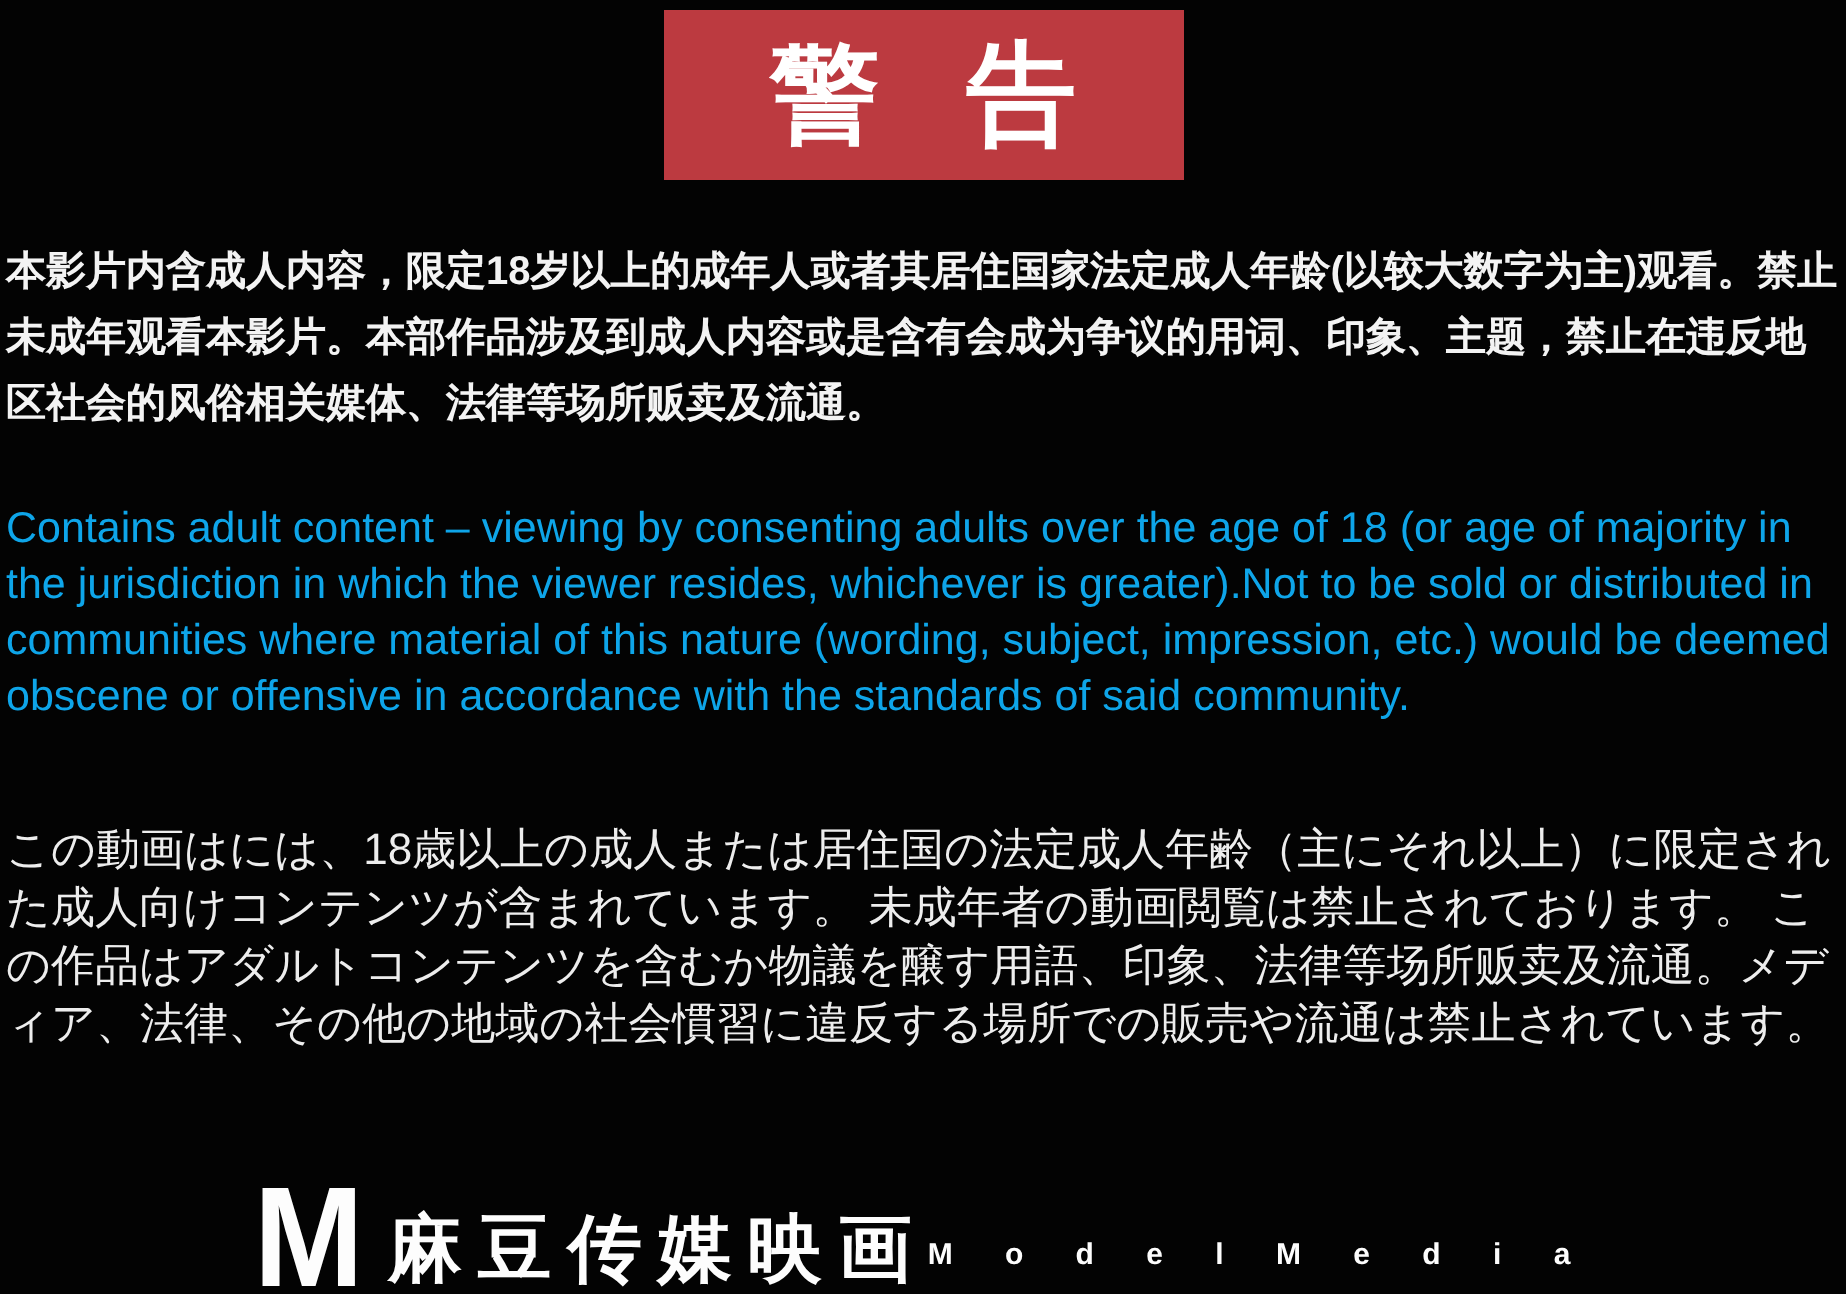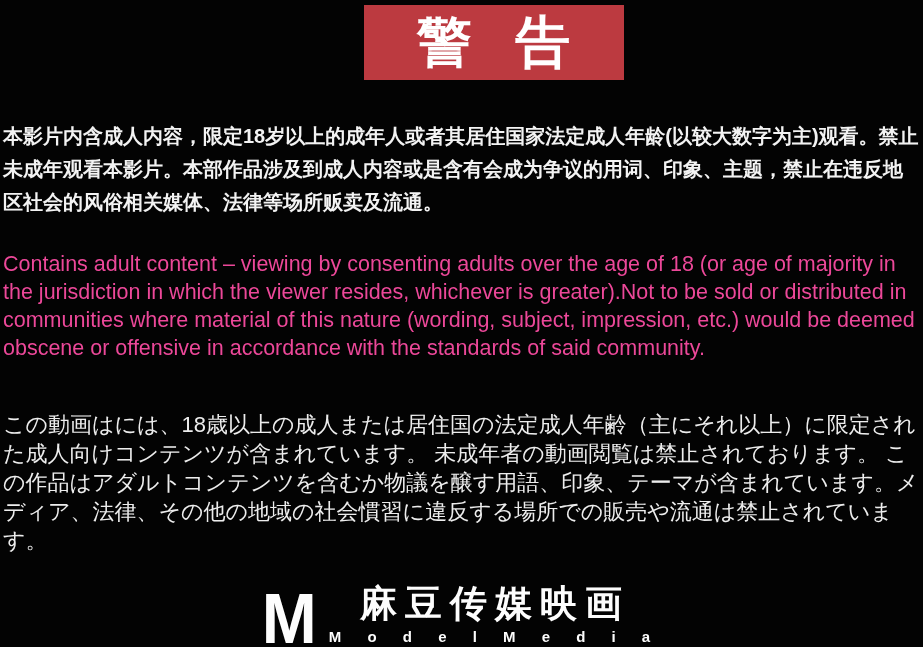--- a/index.html
+++ b/index.html
@@ -13,26 +13,25 @@
     position: relative;
     overflow: hidden;
     font-family: "Liberation Sans", "DejaVu Sans", sans-serif;
   }
   .banner {
     position: absolute;
     top: 5px;
     left: 50%;
     transform: translateX(-50%);
     width: 260px;
-    height: 75px;
+    height: 85px;
     background: #bc3a40;
     display: flex;
     align-items: center;
     justify-content: center;
-    margin-left: 32px;
   }
   .banner-title {
     color: #ffffff;
     font-size: 55px;
     font-weight: bold;
     letter-spacing: 14px;
     padding-left: 14px; 
     white-space: nowrap;
   }
   .para {
@@ -48,21 +47,21 @@
     font-weight: bold;
     line-height: 33px;
     color: #f3f3f3;
   }
   .para-en {
     top: 228px;
     right: 0;
     font-size: 21.5px;
     font-weight: 400;
     line-height: 28px;
-    color: #ec4899;
+    color: #0ea5e9;
   }
   .para-jp {
     top: 388px;
     right: 2px;
     font-size: 22px;
     font-weight: 400;
     line-height: 29px;
     color: #ededed;
   }
   .logo {
@@ -76,21 +75,21 @@
   }
   .logo-m {
     color: #fdfdfd;
     font-size: 66px;
     font-weight: bold;
     line-height: 0.82;
     transform: scaleY(1.08);
   }
   .logo-right {
     display: flex;
-    flex-direction: column;
+    flex-direction: row;
     align-items: center;
   }
   .logo-cn {
     color: #fdfdfd;
     font-size: 37px;
     font-weight: bold;
     letter-spacing: 8px;
     white-space: nowrap;
     line-height: 1.05;
   }
@@ -107,21 +106,21 @@
 <body>
 
 <div class="banner">
   <span class="banner-title">警 告</span>
 </div>
 
 <p class="para para-cn">本影片内含成人内容，限定18岁以上的成年人或者其居住国家法定成人年龄(以较大数字为主)观看。禁止未成年观看本影片。本部作品涉及到成人内容或是含有会成为争议的用词、印象、主题，禁止在违反地区社会的风俗相关媒体、法律等场所贩卖及流通。</p>
 
 <p class="para para-en">Contains adult content – viewing by consenting adults over the age of 18 (or age of majority in the jurisdiction in which the viewer resides, whichever is greater).Not to be sold or distributed in communities where material of this nature (wording, subject, impression, etc.) would be deemed obscene or offensive in accordance with the standards of said community.</p>
 
-<p class="para para-jp">この動画はには、18歳以上の成人または居住国の法定成人年齢（主にそれ以上）に限定された成人向けコンテンツが含まれています。 未成年者の動画閲覧は禁止されております。 この作品はアダルトコンテンツを含むか物議を醸す用語、印象、テーマが含まれています。メディア、法律、その他の地域の社会慣習に違反する場所での販売や流通は禁止されています。</p>
+<p class="para para-jp">この動画はには、18歳以上の成人または居住国の法定成人年齢（主にそれ以上）に限定された成人向けコンテンツが含まれています。 未成年者の動画閲覧は禁止されております。 この作品はアダルトコンテンツを含むか物議を醸す用語、印象、法律等场所贩卖及流通。メディア、法律、その他の地域の社会慣習に違反する場所での販売や流通は禁止されています。</p>
 
 <div class="logo">
   <span class="logo-m">M</span>
   <span class="logo-right">
     <span class="logo-cn">麻豆传媒映画</span>
     <span class="logo-en">M o d e l  M e d i a</span>
   </span>
 </div>
 
 </body></html>

